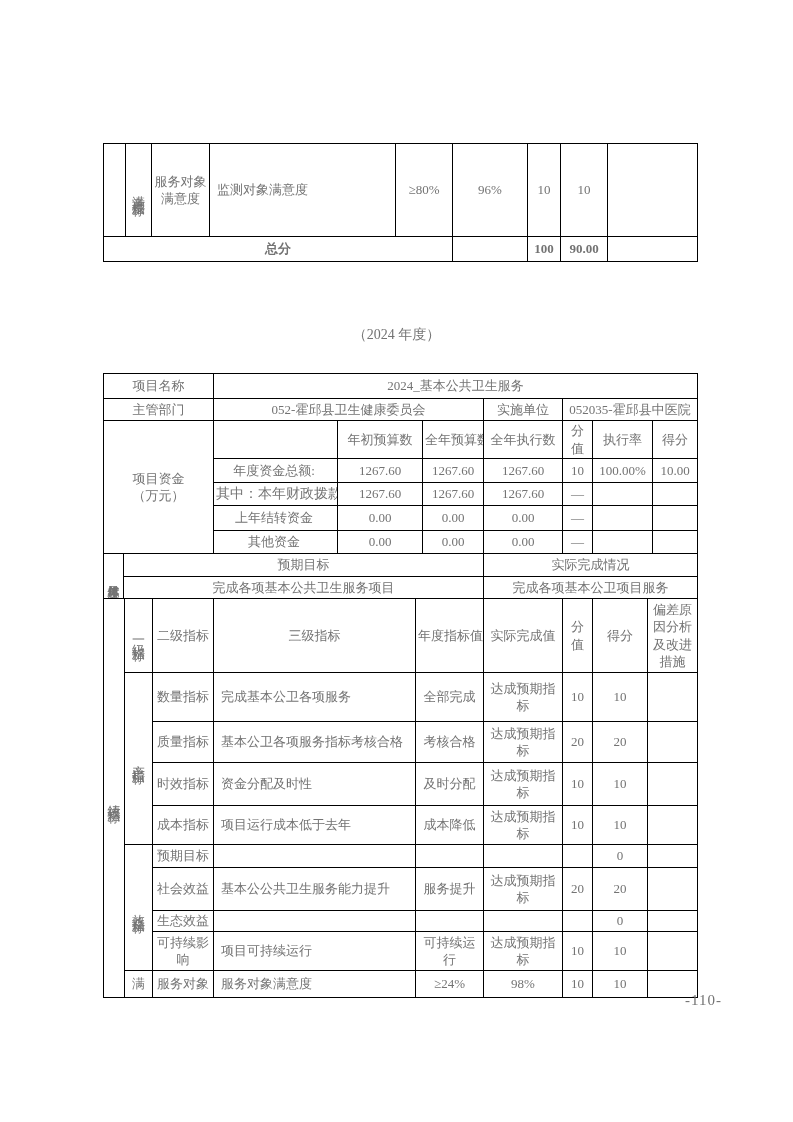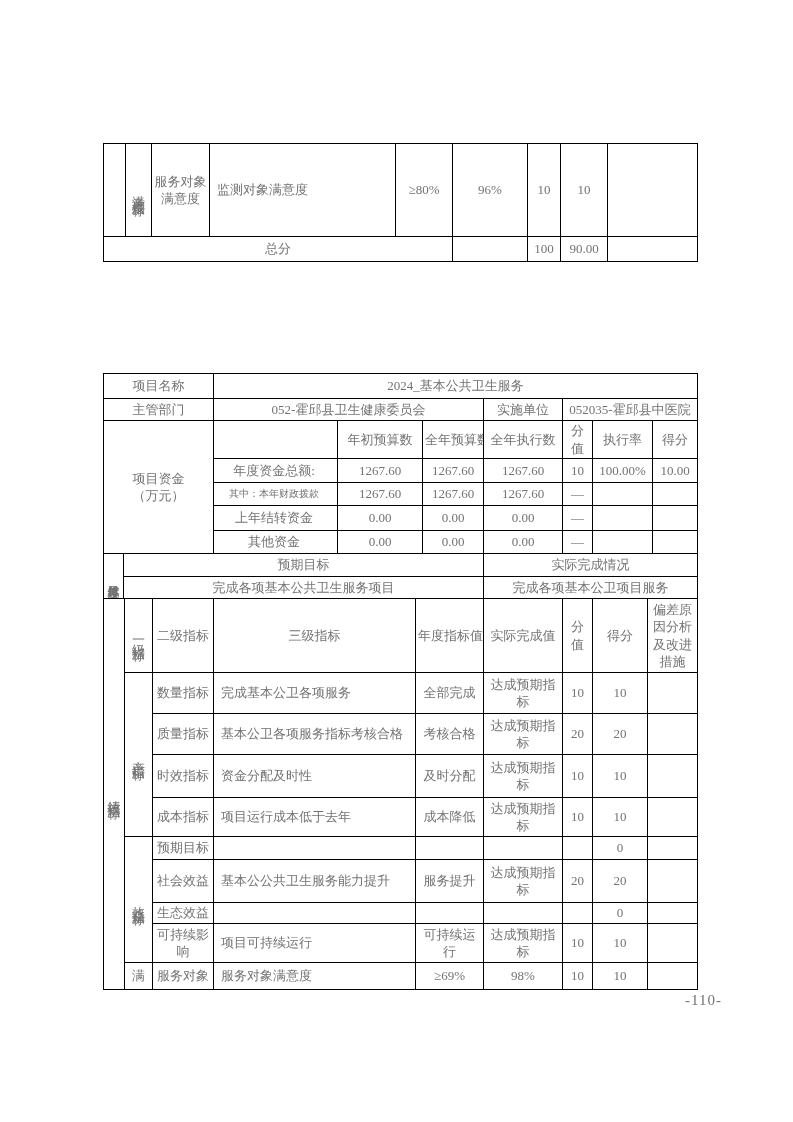--- a/index.html
+++ b/index.html
@@ -10,24 +10,24 @@
     padding-left:28px;
   }
   table { border-collapse:collapse; table-layout:fixed; width:594px; }
   td {
     border:1px solid #000; text-align:center; vertical-align:middle;
     font-size:13px; line-height:1.32; padding:1px 2px; overflow:hidden;
     word-break:break-all;
   }
   .tl { text-align:left; padding-left:7px; }
   .tr { text-align:center; padding-right:5px; }
-  .bold { font-weight:normal; }
+  .bold { font-weight:bold; }
   .pre { white-space:pre-line; }
   .nw { white-space:nowrap; }
-  .fit { white-space:nowrap; font-size:10px; }
+  .fit { white-space:nowrap; font-size:14px; }
   
   .v {
     writing-mode:vertical-rl; text-orientation:upright;
     letter-spacing:2px; padding:2px 0;
   }
   .vgoal {
     writing-mode:vertical-rl; text-orientation:upright;
     font-size:12px; line-height:10px; letter-spacing:0; padding:0;
   }
   .t1 { position:absolute; left:103px; top:143px; }
@@ -75,20 +75,21 @@
     <tr style="height:25px">
       <td colspan="5" class="bold">总分</td>
       <td></td>
       <td class="bold">100</td>
       <td class="bold">90.00</td>
       <td></td>
     </tr>
   </tbody>
     </table>
 
+  <div class="title">（2024 年度）</div>
 
   <div class="mainwrap">
 
     <table>
       <colgroup>
         <col style="width:110px">
           <col style="width:270px">
           <col style="width:79px">
           <col style="width:135px">
       </colgroup>
@@ -204,21 +205,21 @@
         <td rowspan="10" class="v">绩效指标</td>
         <td class="v">一级指标</td>
         <td>二级指标</td>
         <td>三级指标</td>
         <td class="nw">年度指标值</td>
         <td class="nw">实际完成值</td>
         <td>分值</td>
         <td>得分</td>
         <td>偏差原因分析及改进措施</td>
       </tr>
-      <tr style="height:41px">
+      <tr style="height:49px">
         <td rowspan="4" class="v">产出指标</td>
         <td>数量指标</td>
         <td class="tl">完成基本公卫各项服务</td>
         <td>全部完成</td>
         <td>达成预期指标</td>
         <td>10</td>
         <td>10</td>
         <td></td>
       </tr>
       <tr style="height:41px">
@@ -282,21 +283,21 @@
         <td>可持续运行</td>
         <td>达成预期指标</td>
         <td>10</td>
         <td>10</td>
         <td></td>
       </tr>
       <tr style="height:27px">
         <td>满</td>
         <td>服务对象</td>
         <td class="tl">服务对象满意度</td>
-        <td>≥69%</td>
+        <td>≥24%</td>
         <td>98%</td>
         <td>10</td>
         <td>10</td>
         <td></td>
       </tr>
     </tbody>
       </table>
   </div>
 
   <div class="pagenum">-110-</div>

